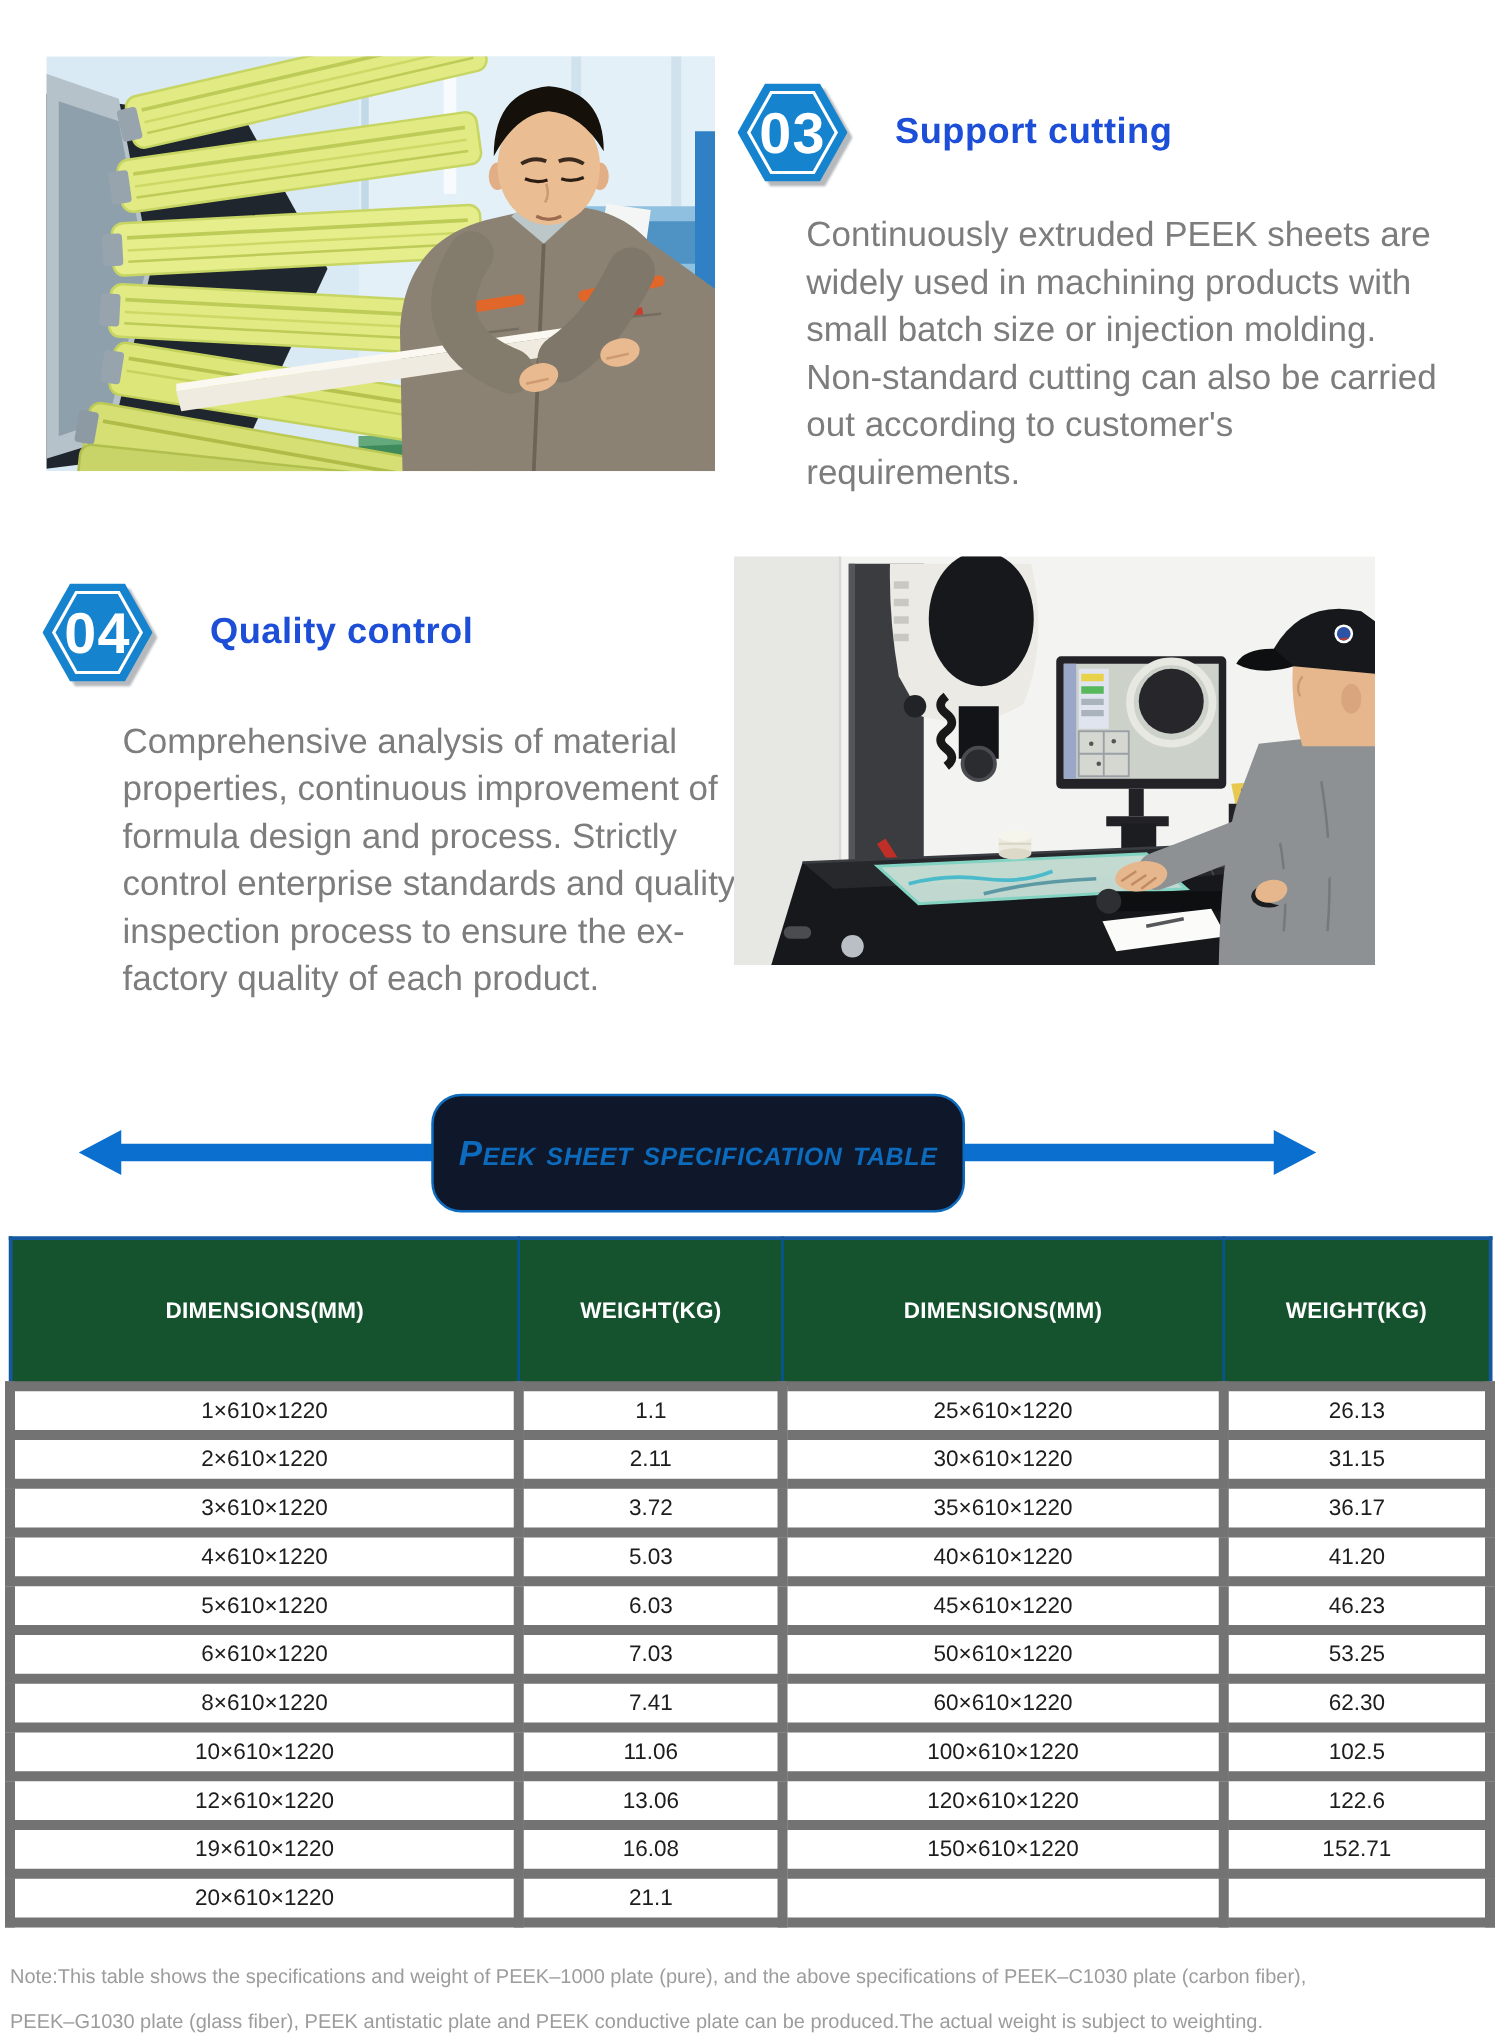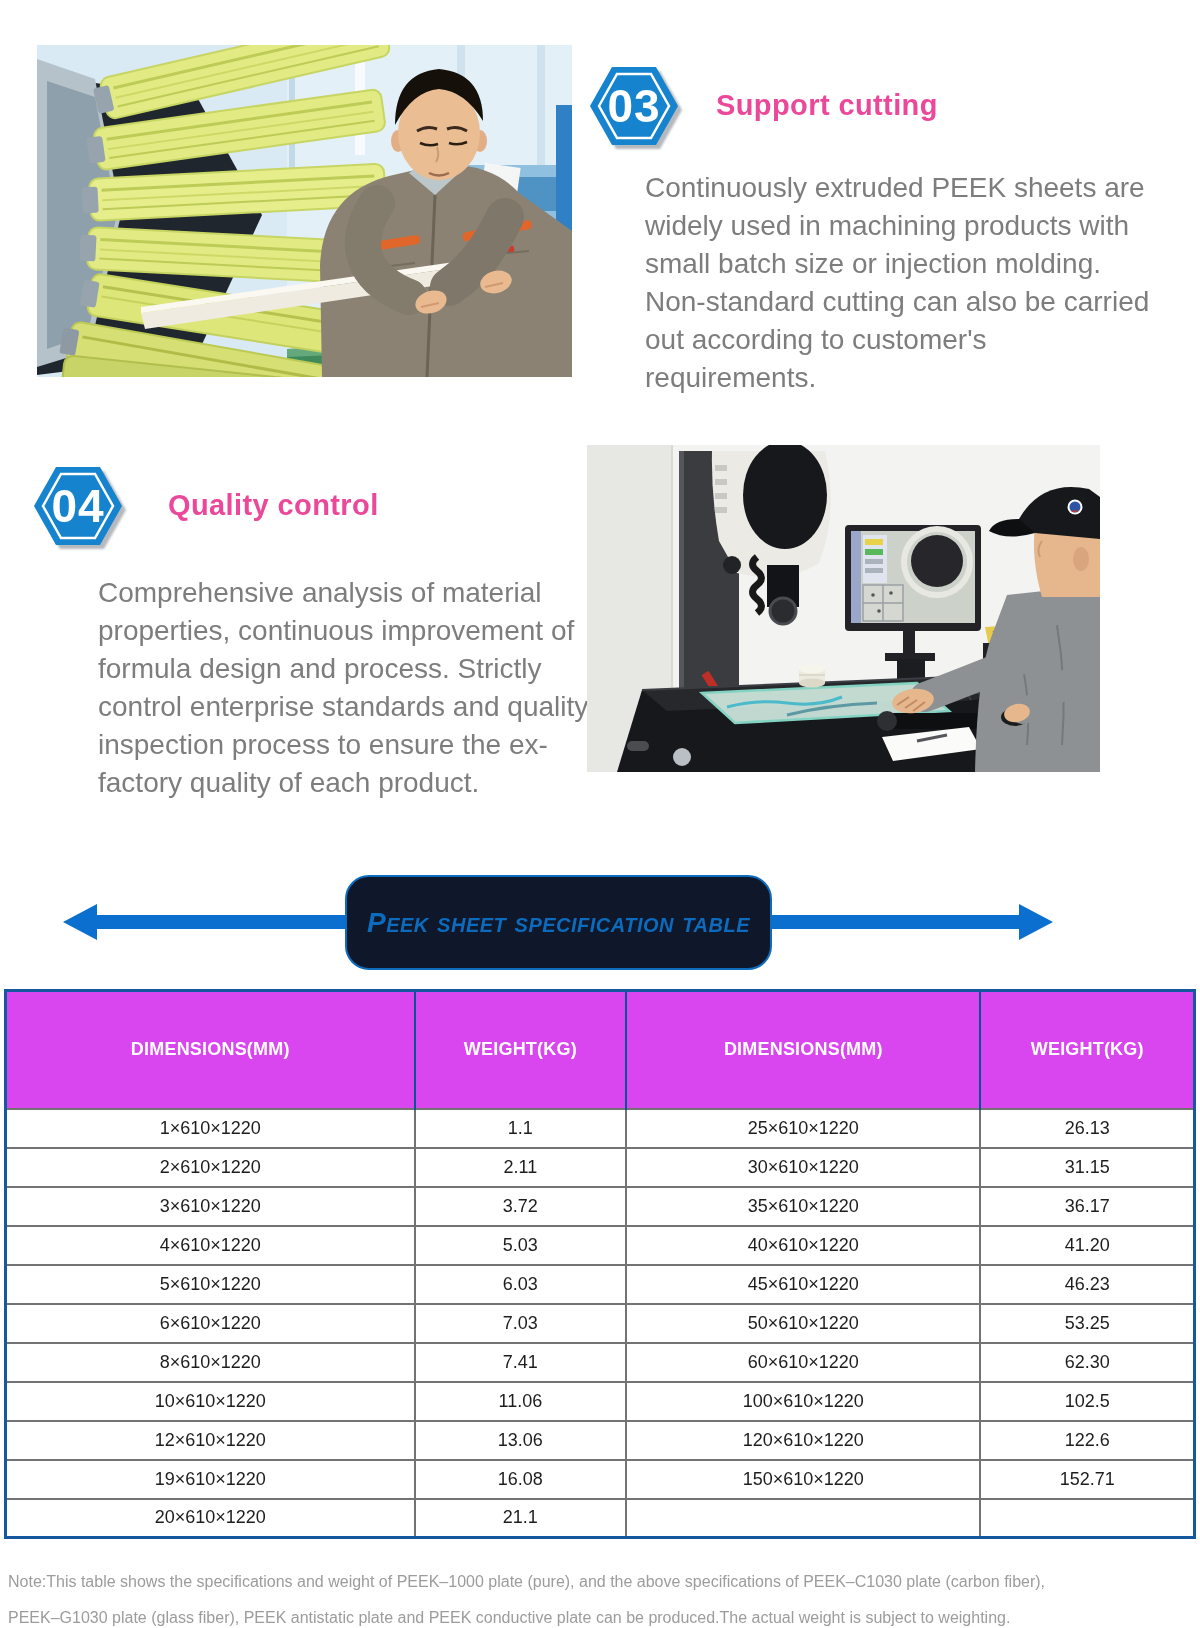--- a/index.html
+++ b/index.html
@@ -16,21 +16,21 @@
 
   .badge{ position:absolute; width:88px; height:88px; }
   .badge svg{ position:absolute; inset:0; filter:drop-shadow(4px 4px 1px rgba(120,126,133,.55)); }
   .badge .num{
     position:absolute; inset:0; display:flex; align-items:center; justify-content:center;
     color:#fff; font-weight:bold; font-size:46px; letter-spacing:1px;
   }
   .badge03{ left:590px; top:45px; }
   .badge04{ left:34px; top:445px; }
 
-  .sec-title{ position:absolute; font-size:29px; font-weight:bold; color:#ec4899; letter-spacing:.4px; white-space:nowrap; }
+  .sec-title{ position:absolute; font-size:29px; font-weight:bold; color:#1d4ed8; letter-spacing:.4px; white-space:nowrap; }
   .title03{ left:716px; top:72px; }
   .title04{ left:168px; top:472px; }
 
   .body-text{ position:absolute; font-size:28px; line-height:38px; color:#7d7d7d; }
   .para03{ left:645px; top:152px; width:507px; }
   .para04{ left:98px; top:557px; width:494px; }
 
   .banner-arrow{ position:absolute; left:63px; top:884px; width:990px; height:42px; z-index:1; }
   .banner-box{
     position:absolute; left:345px; top:858px; width:427px; height:95px; z-index:2;
@@ -41,27 +41,27 @@
     font-style:italic; font-variant:small-caps; font-weight:700;
     color:#0c6bbd; font-size:28px; letter-spacing:.5px;
   }
 
   .spec-table{
     position:absolute; left:4px; top:972px; width:1192px;
     border-collapse:collapse; table-layout:fixed;
     border:3px solid #14599f;
   }
   .spec-table th{
-    height:118px; background:#d946ef; color:#ffffff;
+    height:118px; background:#14532d; color:#ffffff;
     font-size:18px; font-weight:bold; text-align:center; vertical-align:middle;
     border-right:2px solid #05549a; letter-spacing:.2px;
   }
   .spec-table th:last-child{ border-right:none; }
   .spec-table td{
-    height:39px; border:2px solid #737373;
+    height:39px; border:8px solid #737373;
     text-align:center; vertical-align:middle;
     font-size:18px; color:#1d1d1d;
   }
   .note{ position:absolute; left:8px; top:1547px; width:1184px;
     font-size:16px; line-height:36px; color:#9c9c9c; }
 </style>
 </head>
 <body>
 
 <div class="page">

